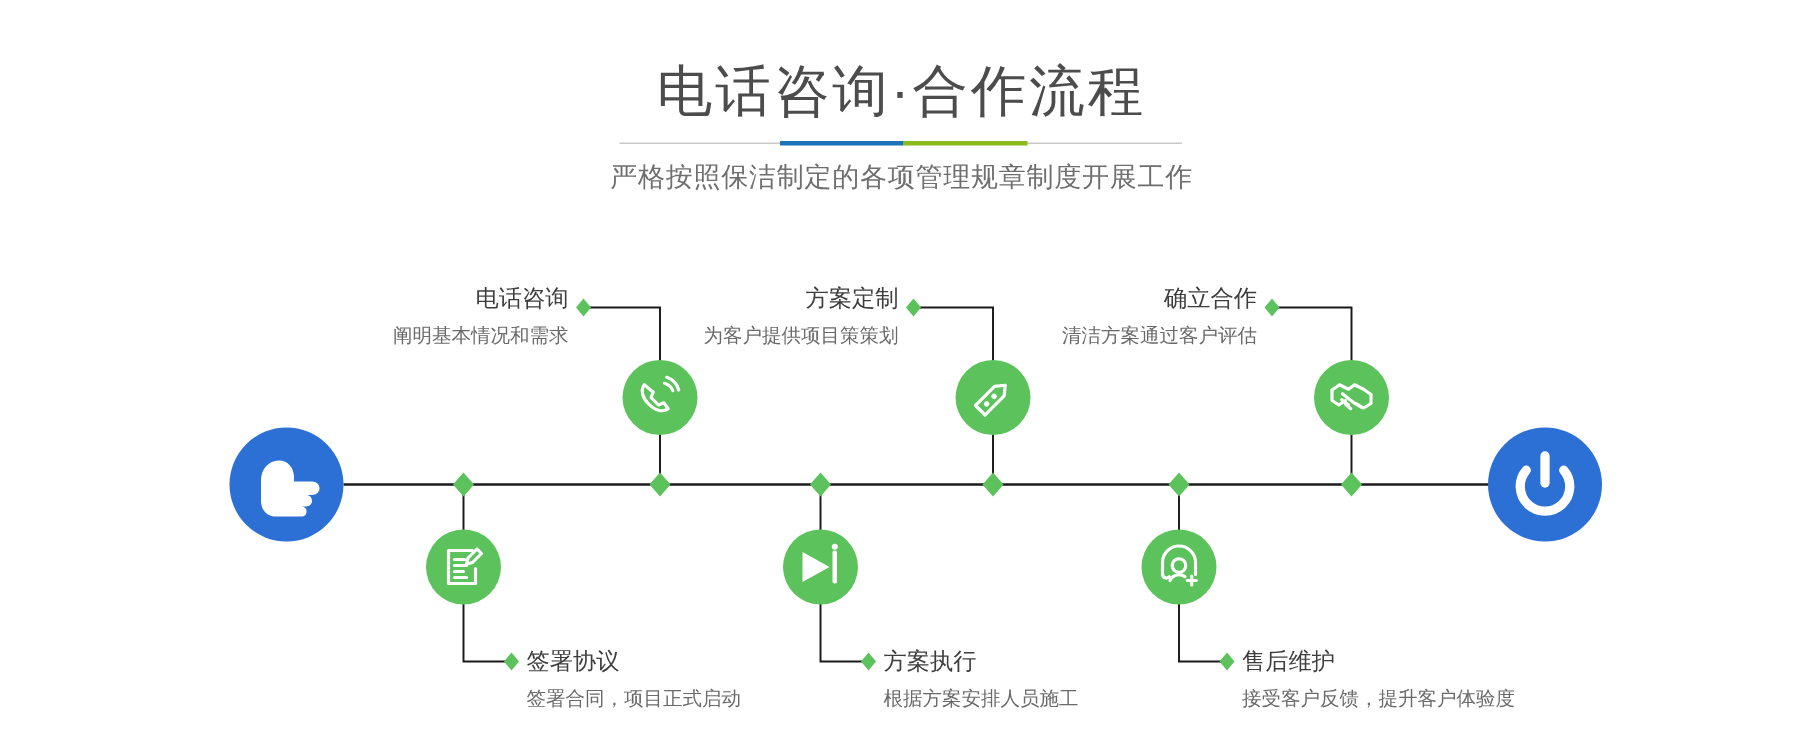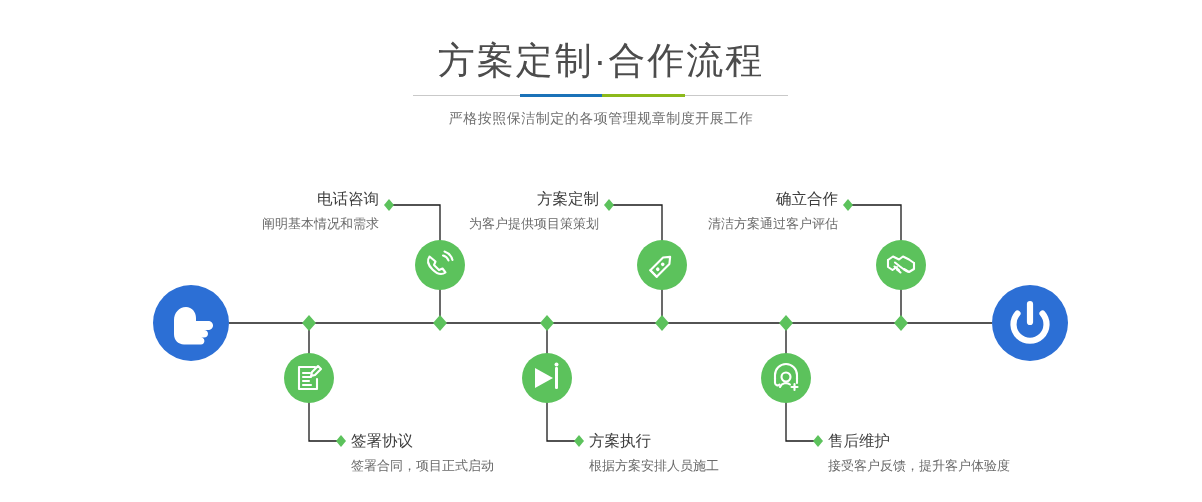--- a/index.html
+++ b/index.html
@@ -16,21 +16,21 @@
     margin:0;padding:0;position:absolute;left:0;top:38px;width:1202px;
     font-size:37px;line-height:46px;font-weight:400;color:#4c4c4c;
     letter-spacing:2px;
   }
   .rule{position:absolute;left:413px;top:94px;width:375px;height:3px;}
   .rule .base{position:absolute;left:0;top:1px;width:375px;height:1px;background:#c9c9c9;}
   .rule .seg-blue{position:absolute;left:107px;top:0;width:82px;height:3px;background:#1b72b8;}
   .rule .seg-green{position:absolute;left:189px;top:0;width:83px;height:3px;background:#8cb91b;}
   .subtitle{
     position:absolute;left:0;top:107px;width:1202px;
-    font-size:14px;line-height:22px;color:#6f6f6f;letter-spacing:.5px;
+    font-size:18px;line-height:22px;color:#6f6f6f;letter-spacing:.5px;
   }
 
   
   .diagram{position:absolute;left:0;top:150px;width:960px;height:352px;}
   svg.flow{display:block;width:1202px;height:352px;}
 
   .axis{stroke:#1a1a1a;stroke-width:1.6;fill:none;}
   .conn{stroke:#1a1a1a;stroke-width:1.3;fill:none;}
   .diamond{fill:#5cc25c;}
   .endcircle{fill:#2c6fd5;}
@@ -40,21 +40,21 @@
 
   .lbl-title{font-family:"Liberation Sans","DejaVu Sans",sans-serif;font-size:15.5px;fill:#3d3d3d;}
   .lbl-desc{font-family:"Liberation Sans","DejaVu Sans",sans-serif;font-size:13px;fill:#6a6a6a;}
 </style>
 </head>
 <body>
 
 <div id="page">
 
   <div class="header">
-    <h1 class="title">方案定制·合作流程</h1>
+    <h1 class="title">电话咨询·合作流程</h1>
 
     <div class="rule">
       <span class="base"></span>
       <span class="seg-blue"></span>
       <span class="seg-green"></span>
     </div>
 
     <div class="subtitle">严格按照保洁制定的各项管理规章制度开展工作</div>
   </div>
 

